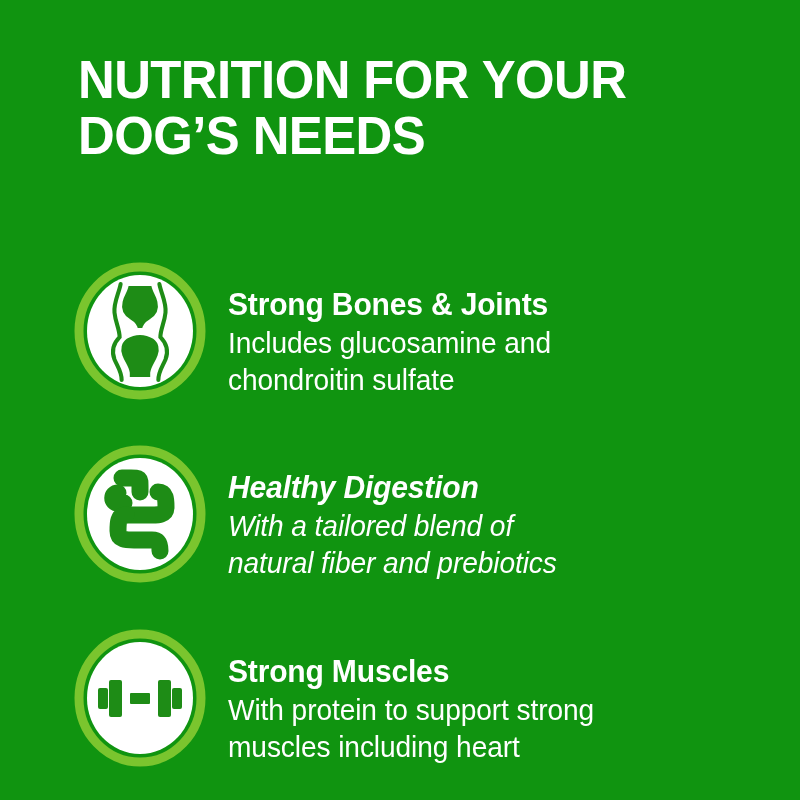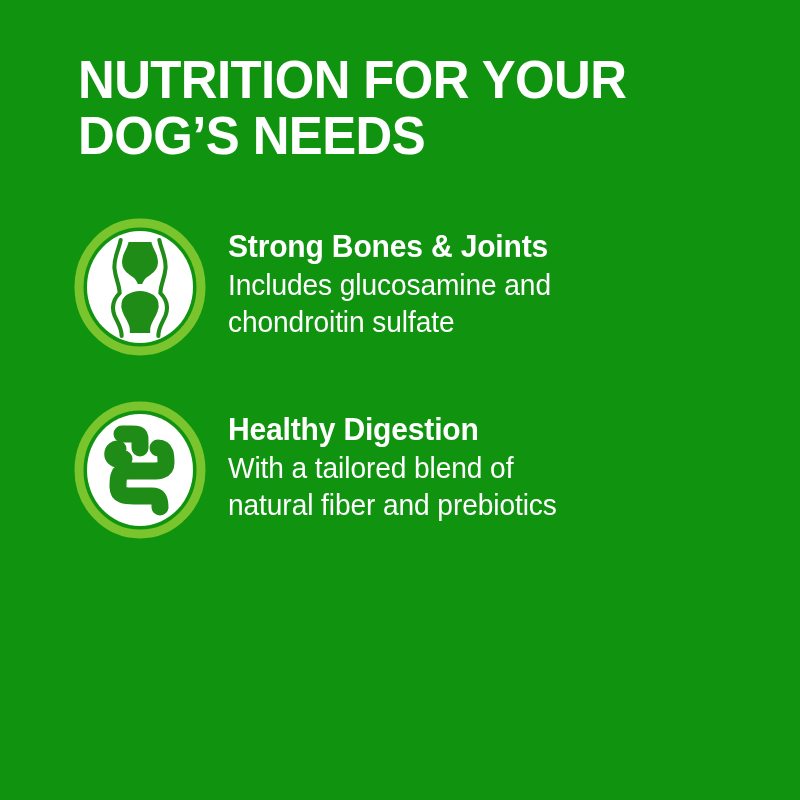--- a/index.html
+++ b/index.html
@@ -44,21 +44,21 @@
   .rows {
     position: absolute;
     left: 0;
     top: 218px;
     width: 800px;
   }
   .row {
     position: relative;
     height: 182px;
     display: flex;
-    align-items: flex-start;
+    align-items: flex-end;
   }
 
   .badge {
     position: relative;
     flex: 0 0 auto;
     width: 132px;
     height: 138px;
     margin-left: 74px;
     margin-top: 0px;
   }
@@ -91,21 +91,21 @@
     line-height: 1.30;
     letter-spacing: -0.1px;
     margin: 0;
     white-space: pre-line;
     transform: scaleX(0.97);
     transform-origin: left top;
   }
 
   
   .row-1 .copy { padding-top: 12px; }
-  .row-2 { margin-top: 1px; }
+  .row-2 { margin-top: 1px; font-style: italic; }
   .row-2 .copy { padding-top: 12px; }
   .row-3 { margin-top: 2px; }
   .row-3 .copy { padding-top: 12px; }
 </style>
 </head>
 <body>
 
 <div class="panel">
 
   <div class="headline">NUTRITION FOR YOUR
@@ -179,15 +179,35 @@
           </g>
         </svg>
       </div>
       <div class="copy">
         <p class="title">Healthy Digestion</p>
         <p class="desc">With a tailored blend of
 natural fiber and prebiotics</p>
       </div>
     </div>
 
+    <div class="row row-3">
+      <div class="badge">
+        <svg viewBox="0 0 132 138" xmlns="http://www.w3.org/2000/svg">
+          <ellipse cx="66" cy="69" rx="61" ry="64" fill="none" stroke="#7AC52E" stroke-width="9"></ellipse>
+          <ellipse cx="66" cy="69" rx="53" ry="56" fill="#FFFFFF"></ellipse>
+          <g fill="#1E8C16">
+            <rect x="24" y="59" width="10" height="21" rx="2"></rect>
+            <rect x="35" y="51" width="13" height="37" rx="2"></rect>
+            <rect x="56" y="64" width="20" height="11" rx="1"></rect>
+            <rect x="84" y="51" width="13" height="37" rx="2"></rect>
+            <rect x="98" y="59" width="10" height="21" rx="2"></rect>
+          </g>
+        </svg>
+      </div>
+      <div class="copy">
+        <p class="title">Strong Muscles</p>
+        <p class="desc">With protein to support strong
+muscles including heart</p>
+      </div>
+    </div>
 
   </div>
 </div>
 
 </body></html>

